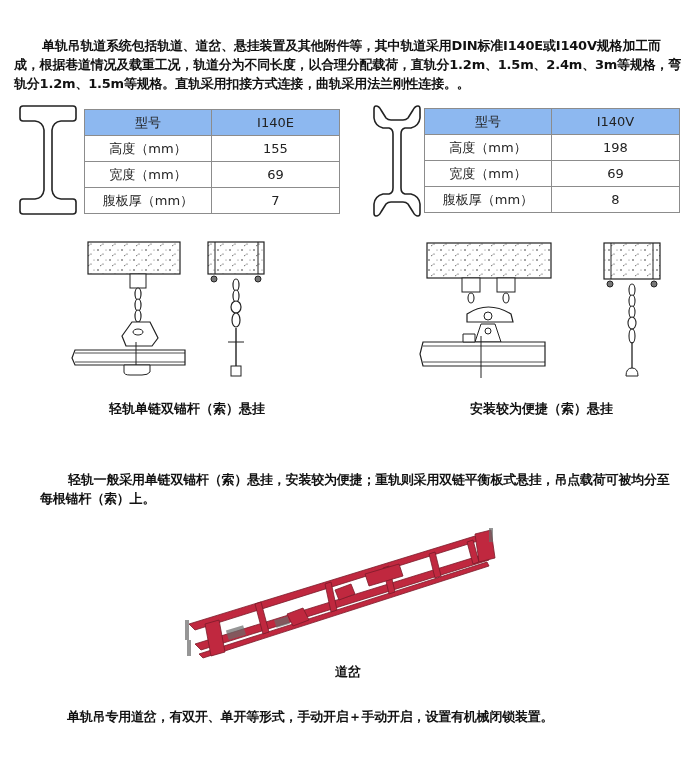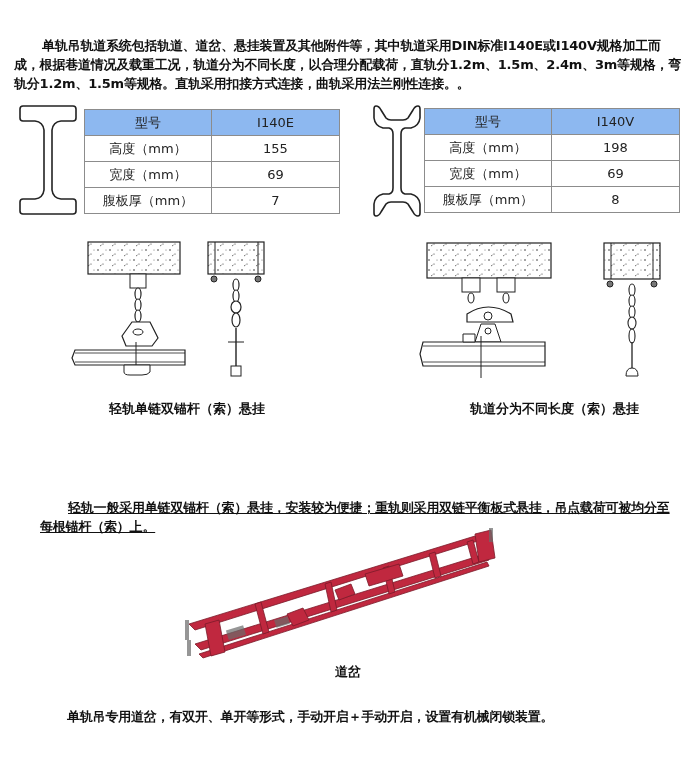--- a/index.html
+++ b/index.html
@@ -1,20 +1,20 @@
 <!DOCTYPE html>
 <html><head>
   <meta charset="utf-8">
   <style>
     html, body { margin: 0; padding: 0; background: #ffffff; }
     body { width: 700px; height: 758px; position: relative; overflow: hidden;
            font-family: "DejaVu Sans", "Liberation Sans", sans-serif; color: #111; }
     .para { position: absolute; font-size: 13px; line-height: 19px; color: #111; font-weight: bold; letter-spacing: -0.2px; }
     .p1 { left: 14px; top: 36px; width: 672px; text-indent: 28px; }
-    .p2 { left: 40px; top: 498px; width: 640px; text-indent: 28px; text-decoration: underline; }
+    .p2 { left: 40px; top: 470px; width: 640px; text-indent: 28px; }
     .p3 { left: 67px; top: 707px; width: 620px; }
     .caption { position: absolute; font-size: 13px; font-weight: bold; color: #111; white-space: nowrap; }
 
     table.spec { position: absolute; border-collapse: collapse; font-size: 13px; }
     table.spec td { border: 1px solid #8c8c8c; text-align: center; height: 25px; padding: 0; color: #222; }
     table.spec tr.head td { background: #8db8f0; height: 25px; }
     table.spec td.c1 { width: 126px; }
     table.spec td.c2 { width: 127px; text-align: center; }
     #t1 { left: 84px; top: 109px; }
     #t2 { left: 424px; top: 108px; }
@@ -166,21 +166,21 @@
       <ellipse cx="217" cy="74" rx="3" ry="6"></ellipse>
       <ellipse cx="217" cy="85" rx="4" ry="6"></ellipse>
       <ellipse cx="217" cy="98" rx="3" ry="7"></ellipse>
     </g>
     <line x1="217" y1="104" x2="217" y2="130" stroke="#222" stroke-width="1.3"></line>
     <path d="M211,138 Q211,130 217,130 Q223,130 223,138 Z" fill="#fff" stroke="#222"></path>
   </svg>
 </div>
 
 <div class="caption" style="left:93px; top:400px;margin-left:16px;">轻轨单链双锚杆（索）悬挂</div>
-<div class="caption" style="left:470px; top:400px;">轨道分为不同长度（索）悬挂</div>
+<div class="caption" style="left:470px; top:400px;">安装较为便捷（索）悬挂</div>
 
 <div class="para p2">轻轨一般采用单链双锚杆（索）悬挂，安装较为便捷；重轨则采用双链平衡板式悬挂，吊点载荷可被均分至每根锚杆（索）上。</div>
 
 <div class="figure" style="left:175px; top:528px;">
   <svg width="350" height="135" viewBox="0 0 350 135">
     <g fill="#c0283f" stroke="#7a1a2a" stroke-width="0.8">
 
       <polygon points="14,96 300,8 306,12 20,102"></polygon>
       <polygon points="20,116 310,26 314,32 26,122"></polygon>
       <polygon points="24,126 312,34 314,38 28,130"></polygon>

